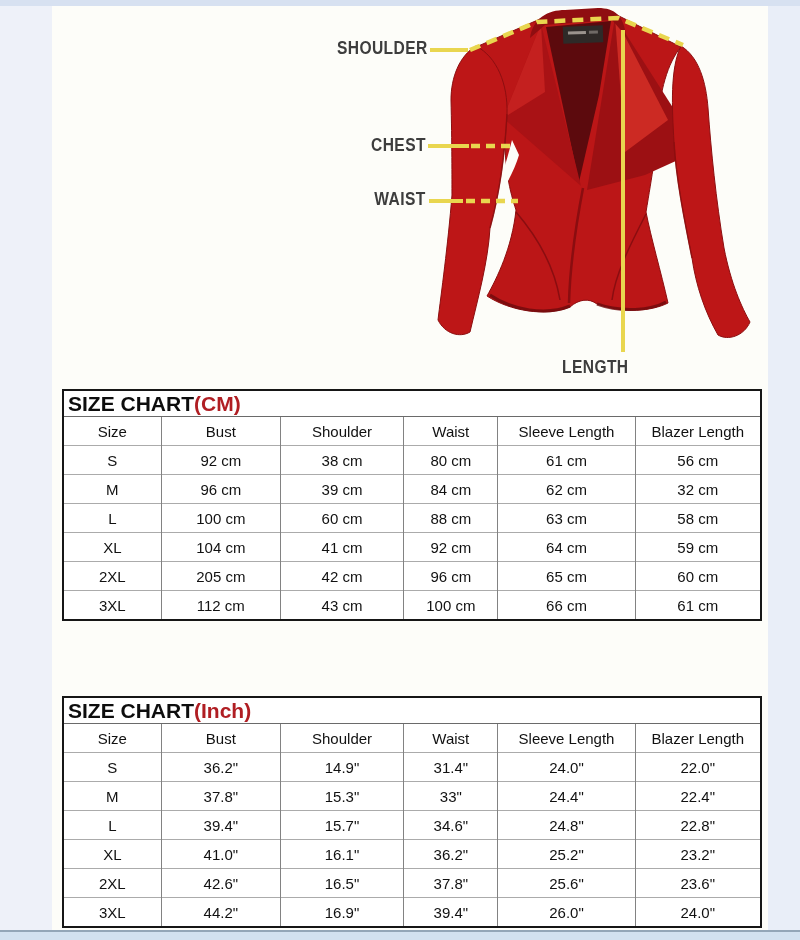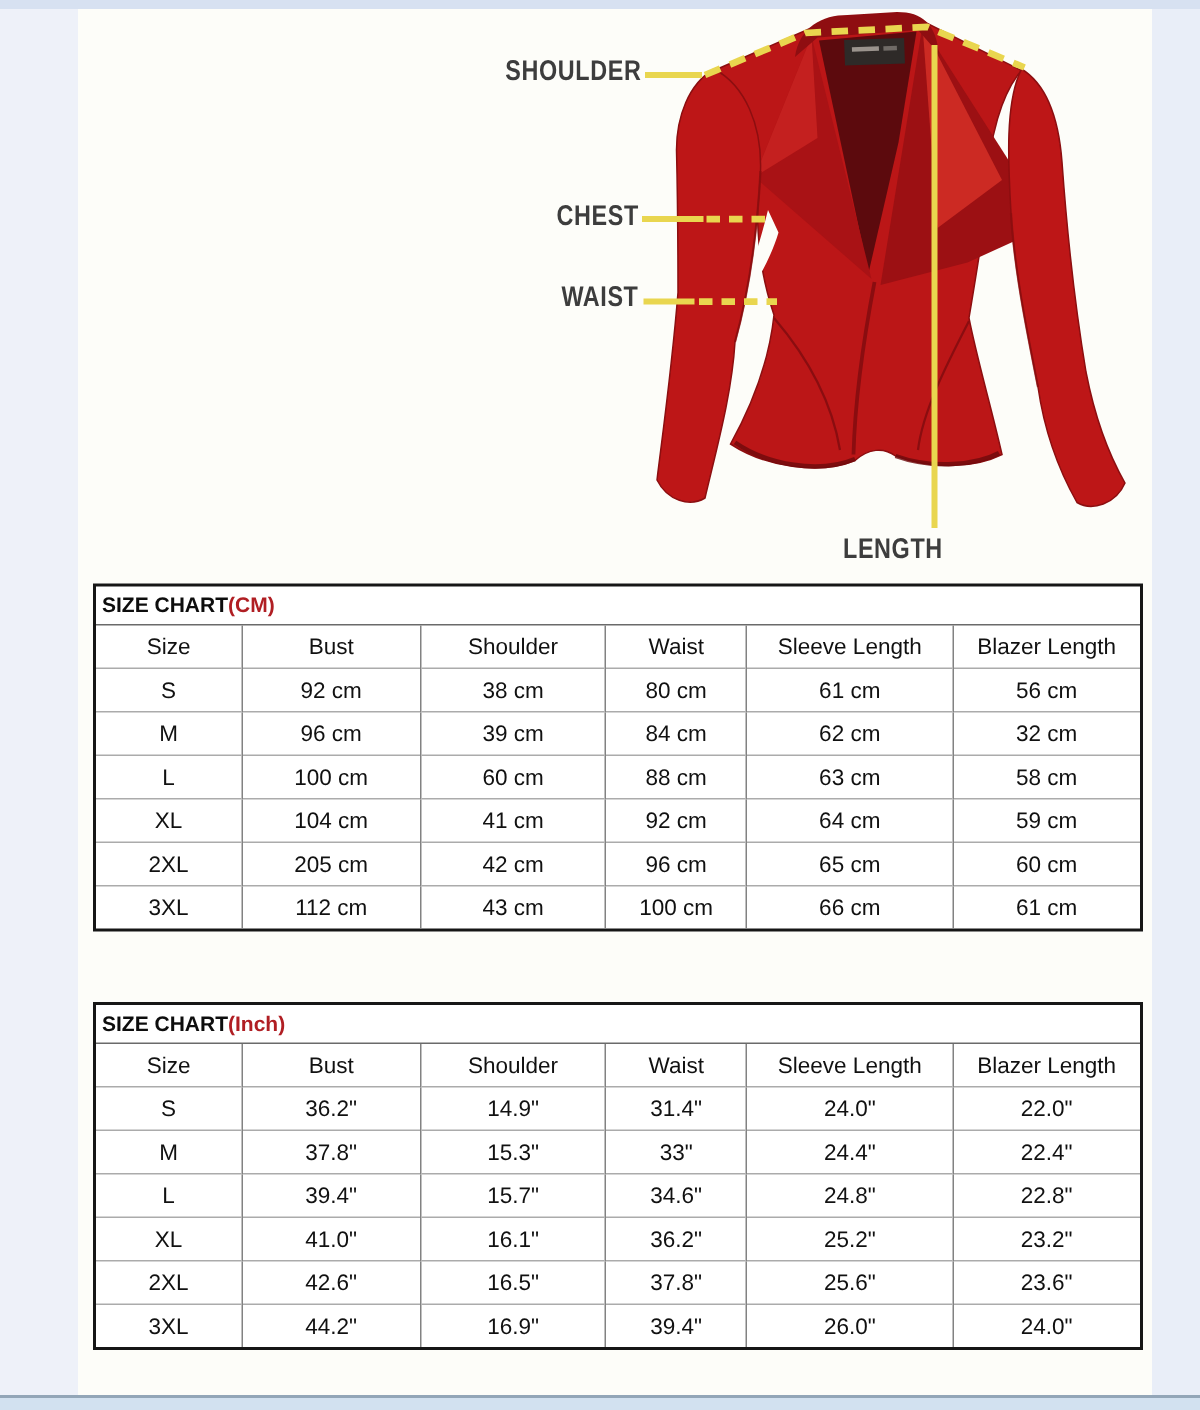--- a/index.html
+++ b/index.html
@@ -16,22 +16,22 @@
   .diagram{position:absolute;left:0;top:0;width:800px;height:386px;}
   .measure-label{position:absolute;color:#3d3d3d;font-weight:bold;font-size:19px;letter-spacing:.5px;transform:scaleX(.82);white-space:nowrap;}
   .lbl-shoulder{right:372px;top:37px;transform-origin:right center;}
   .lbl-chest{right:374px;top:134px;transform-origin:right center;}
   .lbl-waist{right:374px;top:188px;transform-origin:right center;}
   .lbl-length{left:562px;top:356px;transform-origin:left center;}
 
   
   .size-table{position:absolute;left:62px;width:700px;background:#fff;border:2px solid #161616;box-sizing:border-box;}
   .table-cm{top:389px;}
-  .table-inch{top:668px;}
-  .size-table .title{height:25px;line-height:25px;padding-left:4px;font-size:14px;font-weight:bold;color:#0d0d0d;border-bottom:1px solid #6a6a6a;}
+  .table-inch{top:696px;}
+  .size-table .title{height:25px;line-height:25px;padding-left:4px;font-size:21px;font-weight:bold;color:#0d0d0d;border-bottom:1px solid #6a6a6a;}
   .size-table .title .unit{color:#b01e23;}
   .size-table table{width:100%;border-collapse:collapse;table-layout:fixed;}
   .size-table th,.size-table td{height:28px;text-align:center;font-size:15px;font-weight:normal;color:#111;
     border-left:1px solid #828282;border-top:1px solid #ababab;padding:0;overflow:hidden;white-space:nowrap;}
   .size-table th{border-top:none;}
   .size-table th:first-child,.size-table td:first-child{border-left:none;}
   .size-table th:nth-child(1){width:14%}
   .size-table th:nth-child(2){width:17.1%}
   .size-table th:nth-child(3){width:17.7%}
   .size-table th:nth-child(4){width:13.5%}

